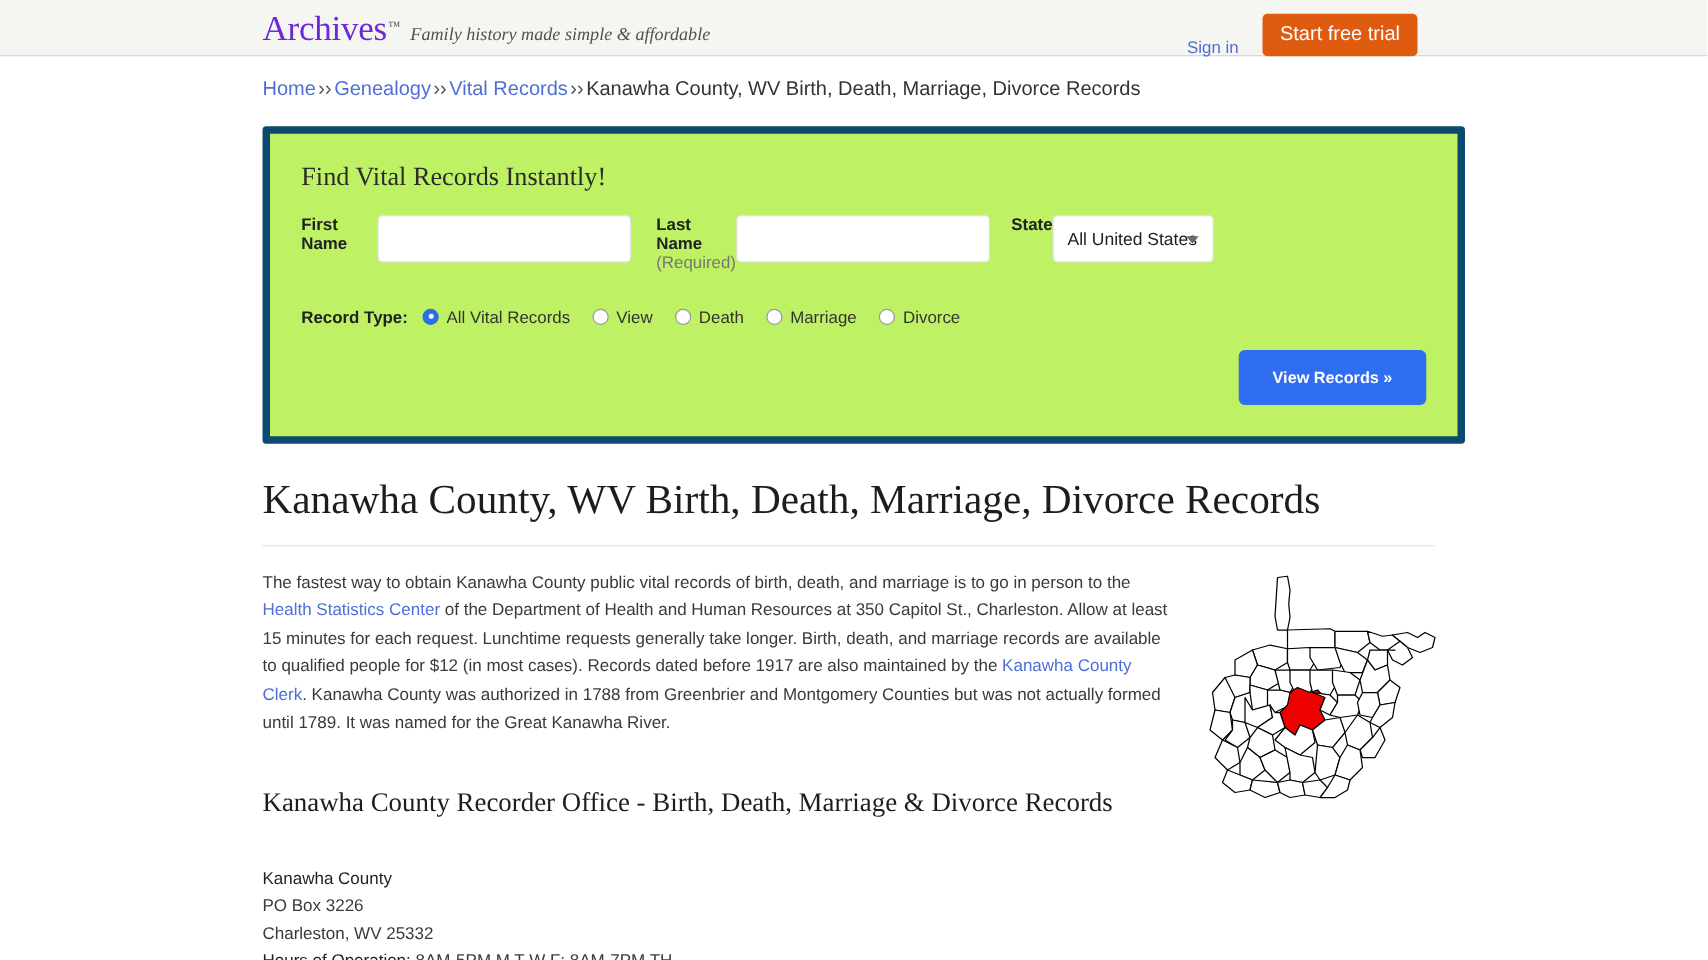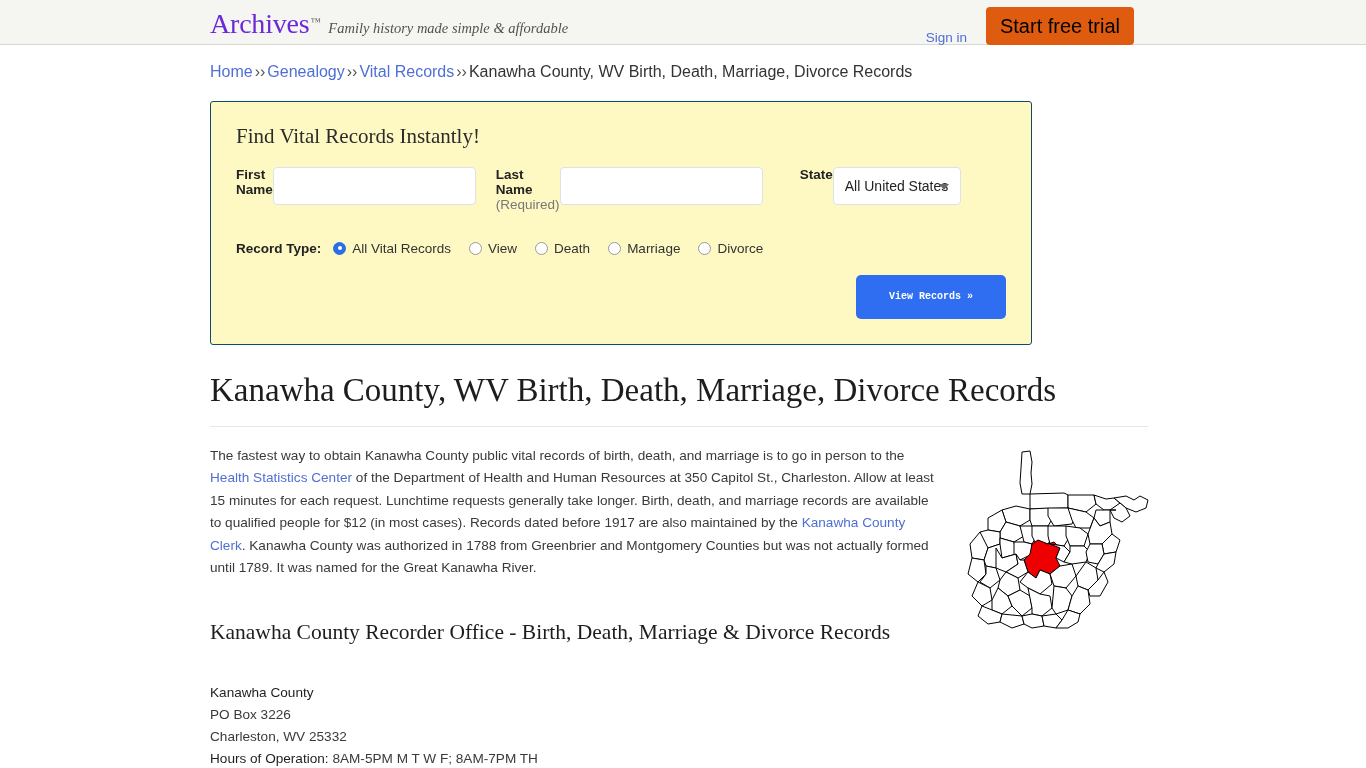--- a/index.html
+++ b/index.html
@@ -61,22 +61,22 @@
     gap: 19px;
   }
   .signin-link {
     color: #4f6fd4;
     font-size: 13.5px;
     text-decoration: none;
     cursor: pointer;
   }
   .trial-btn {
     background: #df5b10;
-    color: #000000;
-    font-size: 20px;
+    color: #ffffff;
+    font-size: 16px;
     border: none;
     border-radius: 4px;
     padding: 9px 14px;
     cursor: pointer;
     font-family: "Liberation Sans", sans-serif;
     line-height: 1;
   }
 
   
   .page {
@@ -103,44 +103,44 @@
   }
   .breadcrumb .sep {
     color: #555;
     margin: 0 2px;
   }
   .breadcrumb .current { color: #333; }
 
   
   .search-panel {
     margin-top: 18px;
-    width: 822px;
-    background: #fef9c3;
-    border: 1px solid #0c4a6e;
+    width: 962px;
+    background: #bef264;
+    border: 6px solid #0c4a6e;
     border-radius: 3px;
     padding: 22px 25px 25px 25px;
   }
   .panel-title {
     font-family: "Liberation Serif", serif;
     font-size: 21px;
     color: #2b2b2b;
     margin: 0 0 18px 0;
     font-weight: normal;
   }
   .fields-row {
     display: flex;
     gap: 20px;
   }
   .field {
     display: flex;
     flex-direction: row;
   }
   .field.first { width: 264px; }
   .field.last  { width: 264px; }
-  .field.state { width: 262px; margin-left: 20px; }
+  .field.state { width: 262px; }
 
   .field-label {
     font-size: 13.5px;
     font-weight: bold;
     color: #222;
     margin-bottom: 9px;
   }
   .field-label .opt {
     font-weight: normal;
     color: #777;
@@ -225,27 +225,27 @@
   .panel-actions {
     display: flex;
     justify-content: flex-end;
     margin-top: 19px;
   }
   .view-btn {
     background: #2f6ef0;
     color: #ffffff;
     border: none;
     border-radius: 5px;
-    font-size: 10px;
+    font-size: 13px;
     font-weight: bold;
     padding: 0 22px;
     height: 44px;
     min-width: 150px;
     cursor: pointer;
-    font-family: Liberation Mono, monospace;
+    font-family: Liberation Sans, sans-serif;
   }
 
   
   .page-h1 {
     font-family: "Liberation Serif", serif;
     font-size: 33px;
     font-weight: normal;
     color: #1d1d1d;
     margin: 27px 0 0 0;
     padding-bottom: 17px;

